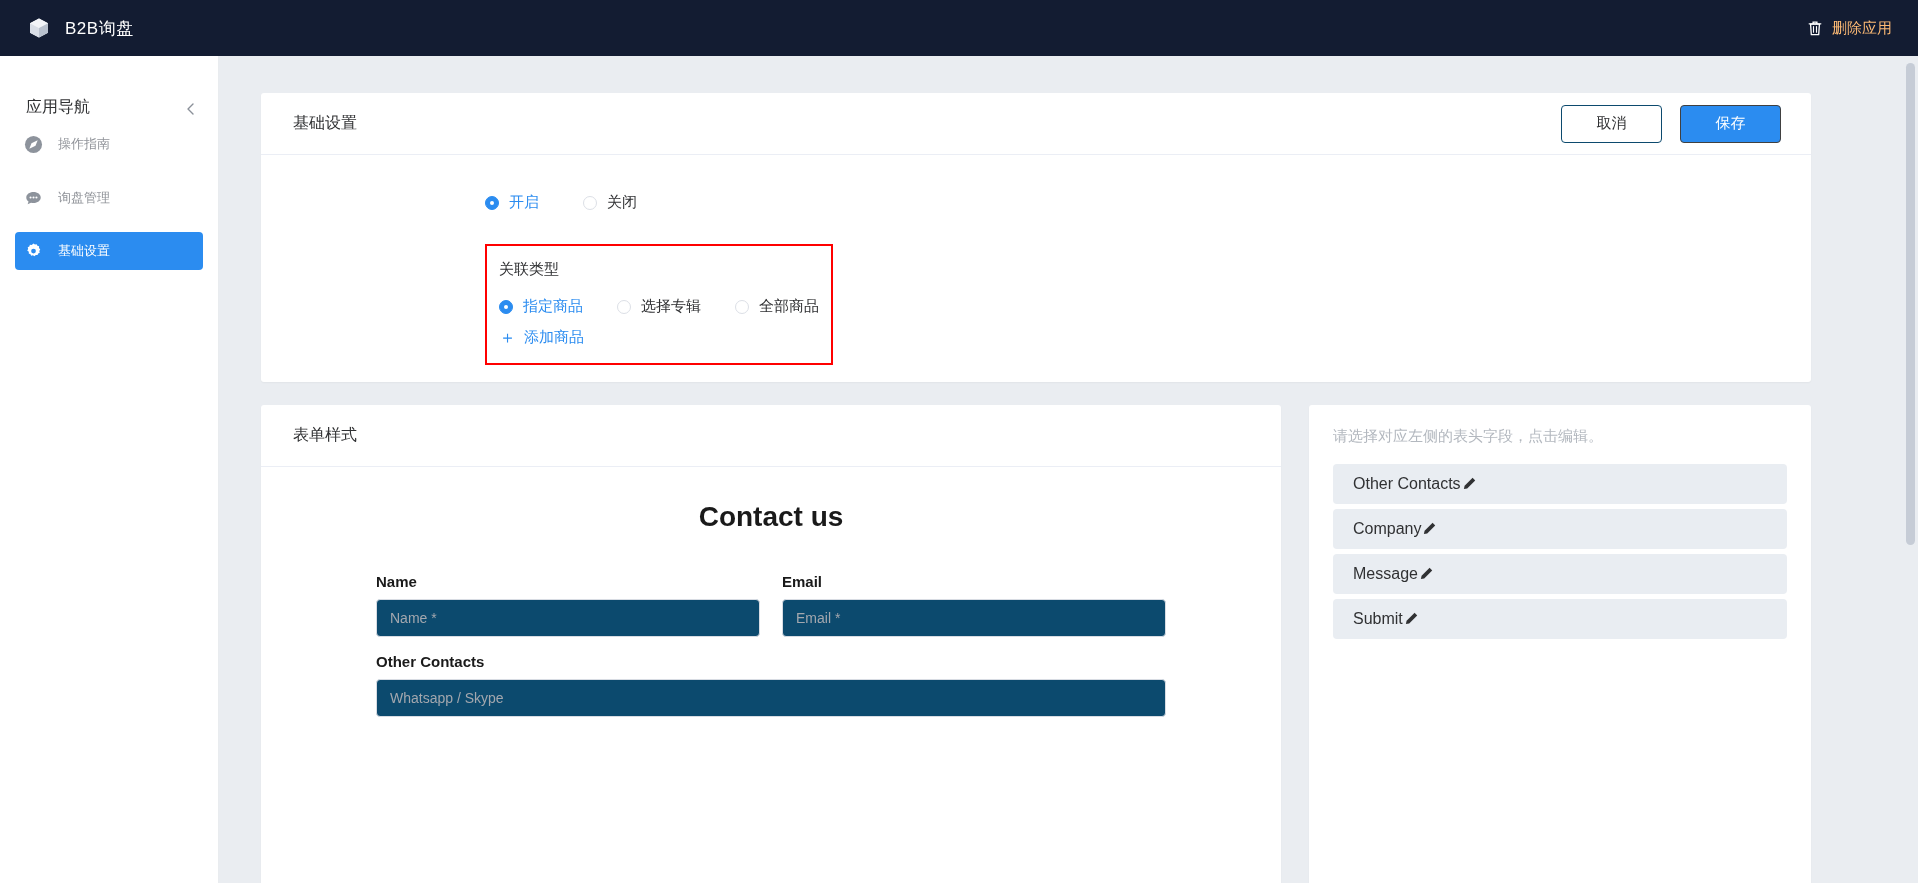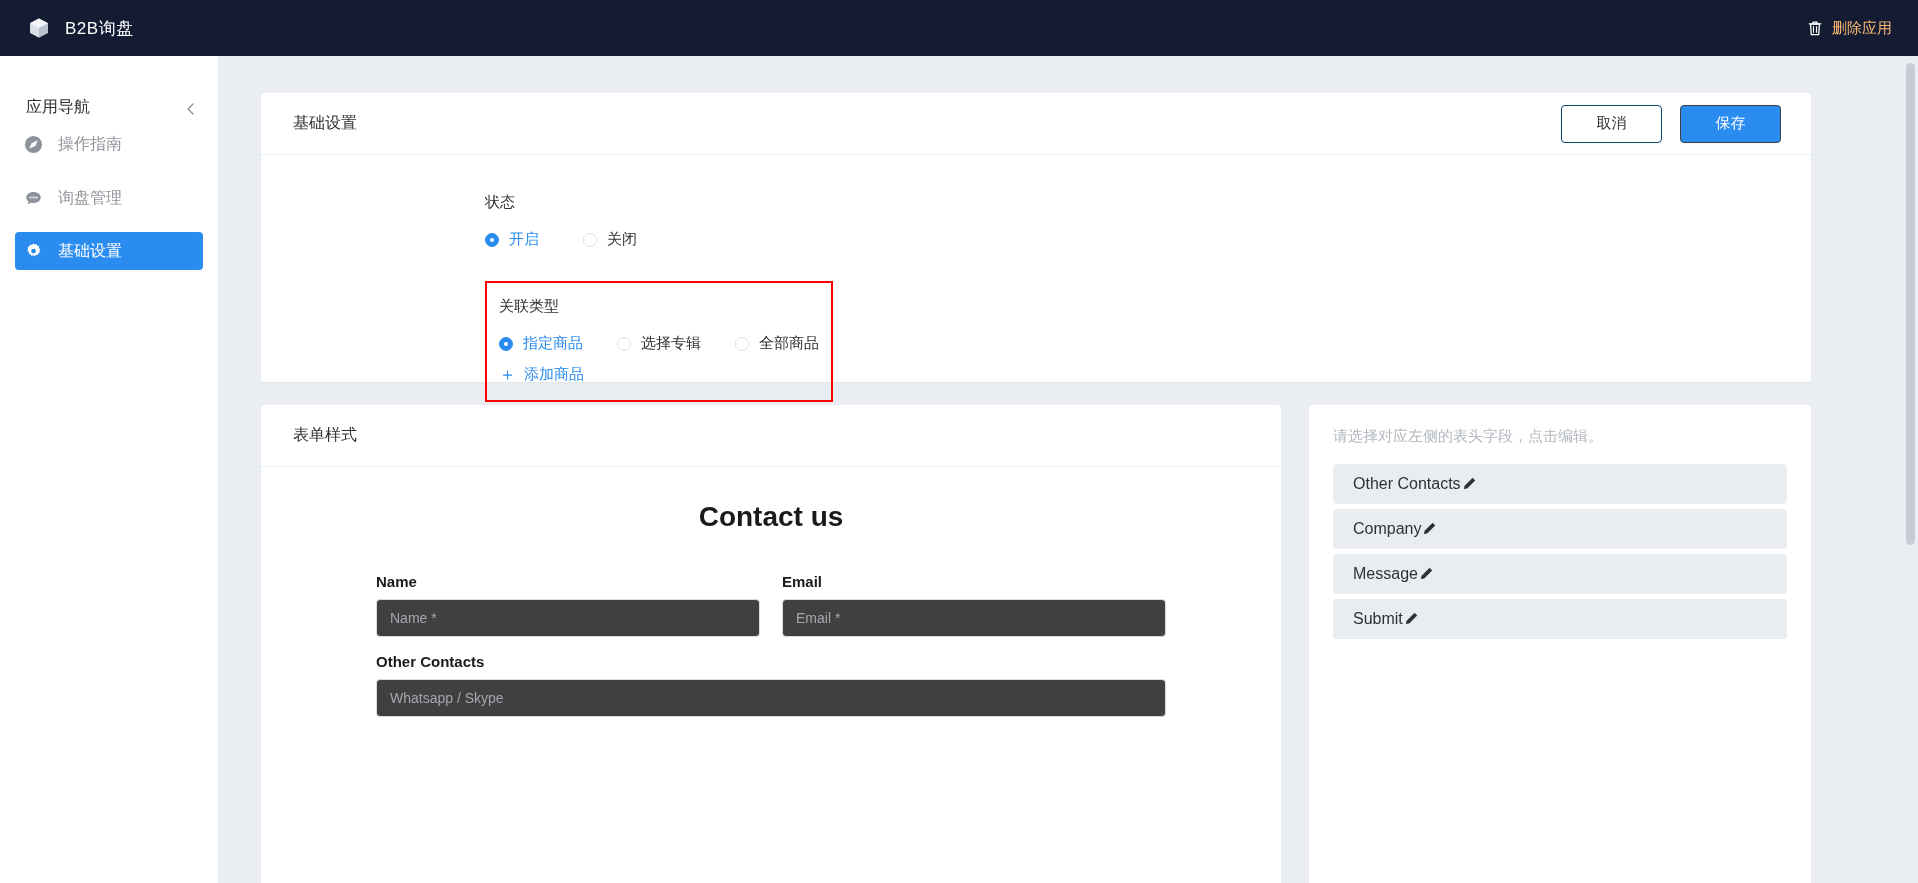--- a/index.html
+++ b/index.html
@@ -47,21 +47,21 @@
     margin-left: auto; width: 18px; height: 18px;
     display: flex; align-items: center; justify-content: center;
     cursor: pointer; color: #8a9099;
   }
   .nav-list { margin-top: 6px; padding: 0 15px; }
   .nav-item {
     display: flex; align-items: center; gap: 15px;
     height: 40px; padding-left: 9px;
     border-radius: 4px; margin-bottom: 14px;
     cursor: pointer;
-    font-size: 16px; color: #909399;
+    font-size: 13px; color: #909399;
   }
   .nav-item .nav-ico { width: 19px; height: 19px; display:block; flex:0 0 19px; }
   .nav-item.active {
     background: #2b8cf0; color: #ffffff;
     height: 38px;
   }
 
   
   .main {
     position: absolute; top: 56px; left: 219px;
@@ -143,21 +143,21 @@
     color: #1a1a1a; margin-bottom: 40px;
     font-family: "Liberation Sans", sans-serif;
   }
   .prow { display: flex; gap: 22px; }
   .pfield { flex: 1; margin-bottom: 16px; }
   .pfield.full { width: 100%; }
   .plabel { font-size: 15px; font-weight: bold; color: #1a1a1a; margin-bottom: 9px; }
   .pinput {
     height: 38px; border: 1px solid #d8dce3; border-radius: 4px;
     display: flex; align-items: center; padding: 0 13px;
-    color: #a3a7ae; font-size: 14px; background: #404040;
+    color: #a3a7ae; font-size: 14px; background: #0c4a6e;
   }
 
   
   #form-config-card {
     position: absolute; left: 1090px; top: 349px;
     width: 502px; height: 520px;
   }
   .config-body { padding: 22px 24px 0 24px; }
   .config-hint { font-size: 15px; color: #b3b8bf; margin-bottom: 18px; }
   .config-item {
@@ -263,21 +263,20 @@
     <div class="card-head">
       <span class="card-title">基础设置</span>
       <div class="head-actions">
         <div class="btn btn-default">取消</div>
         <div class="btn btn-primary">保存</div>
       </div>
     </div>
 
     <div class="basic-body">
 
-      <div class="field-label">状态</div>
       <div class="radio-row">
         <div class="radio checked">
           <span class="dot"></span>
           <span class="rlabel">开启</span>
         </div>
         <div class="radio">
           <span class="dot"></span>
           <span class="rlabel">关闭</span>
         </div>
       </div>

